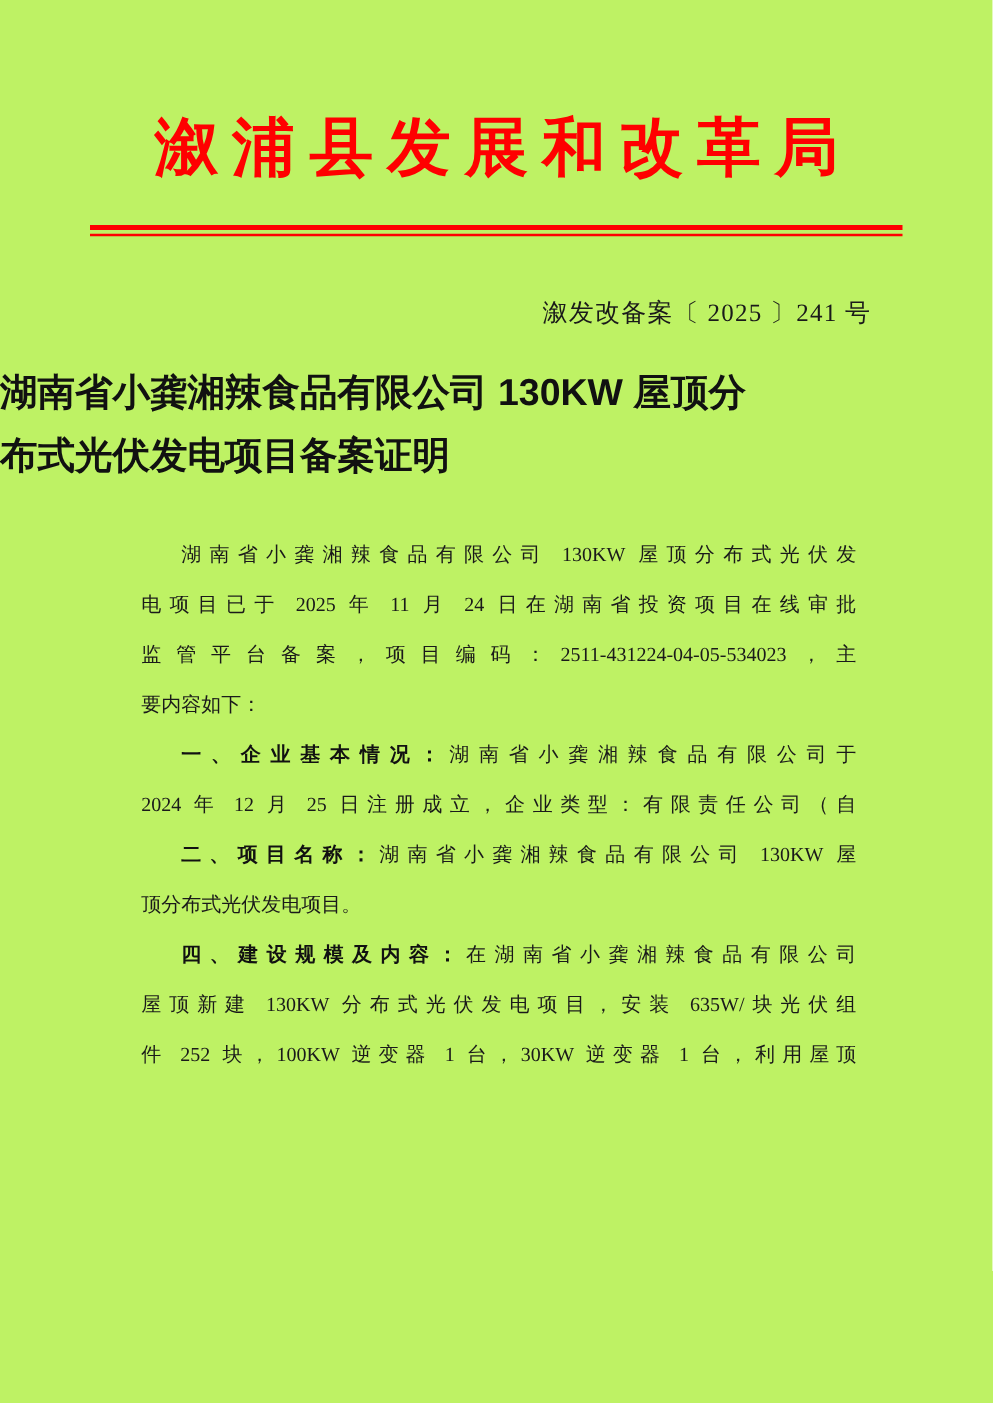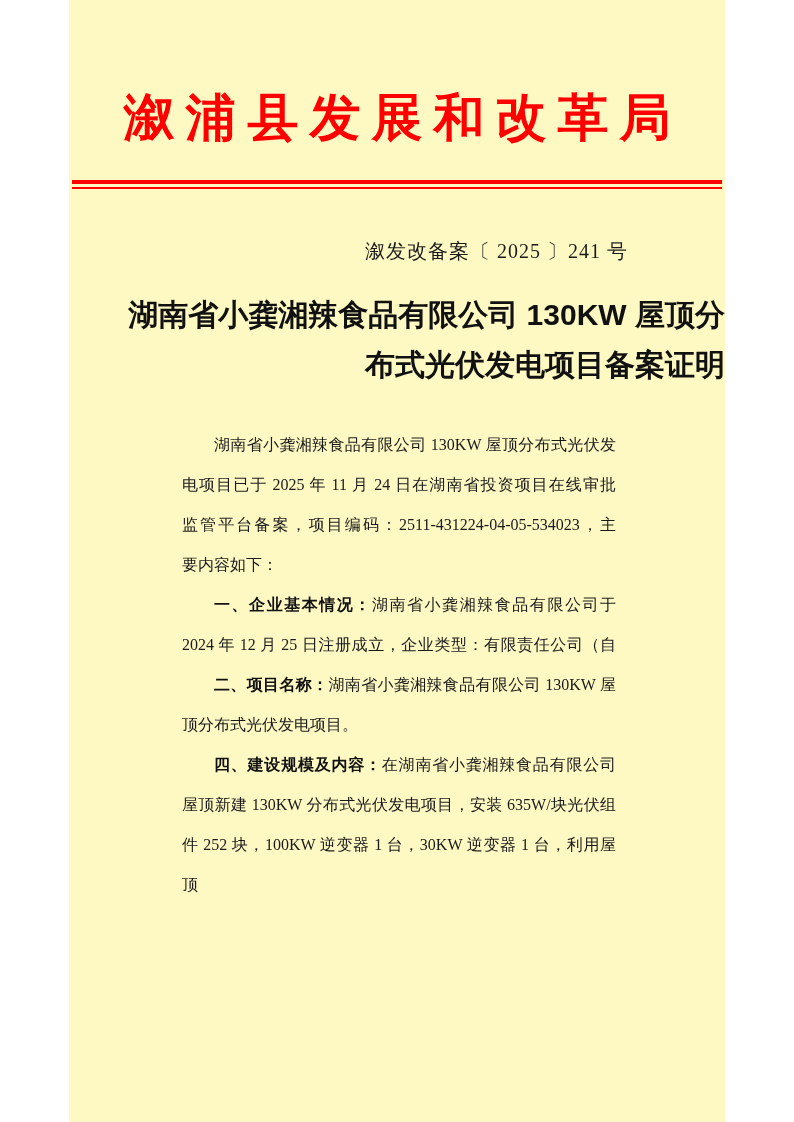--- a/index.html
+++ b/index.html
@@ -1,38 +1,38 @@
 <!DOCTYPE html>
 <html><head>
 <meta charset="utf-8">
 <style>
   html,body { margin:0; padding:0; background:#ffffff; }
   .page {
-    position:relative; width:656px; height:1122px; margin:0 auto;
-    background:#fef9c3; overflow:hidden;
+    position:relative; width:794px; height:1122px; margin:0 auto;
+    background:#bef264; overflow:hidden;
     font-family:"Liberation Serif","DejaVu Serif",serif;
     color:#1a1a1a;
   }
   .letterhead {
     margin-top:88px; text-align:center;
     color:#FF0000; font-weight:bold;
     font-size:51px; line-height:60px; letter-spacing:11px; padding-left:11px;
     font-family:"Liberation Sans","DejaVu Sans",sans-serif;
     white-space:nowrap;
   }
   .rules { width:650px; margin:32px auto 0 auto; }
   .rule-thick { height:4px; background:#FF0000; }
   .rule-thin  { height:2px; background:#FF0000; margin-top:3px; }
   .doc-number {
     margin-top:49px; padding:0 97px 0 113px;
     text-align:right; font-size:20px; line-height:26px;
     letter-spacing:1px; white-space:nowrap;
   }
   .title {
-    margin-top:26px; text-align:right;
+    margin-top:26px; text-align:left;
     font-weight:bold; font-size:30px; line-height:50px;
     font-family:"Liberation Sans","DejaVu Sans",sans-serif;
     color:#111111;
   }
   .doc-body {
     margin-top:35px; padding:0 109px 0 113px;
     font-size:16px; line-height:40px;
   }
   .line { text-align:justify; }
   .full { text-align-last:justify; }

